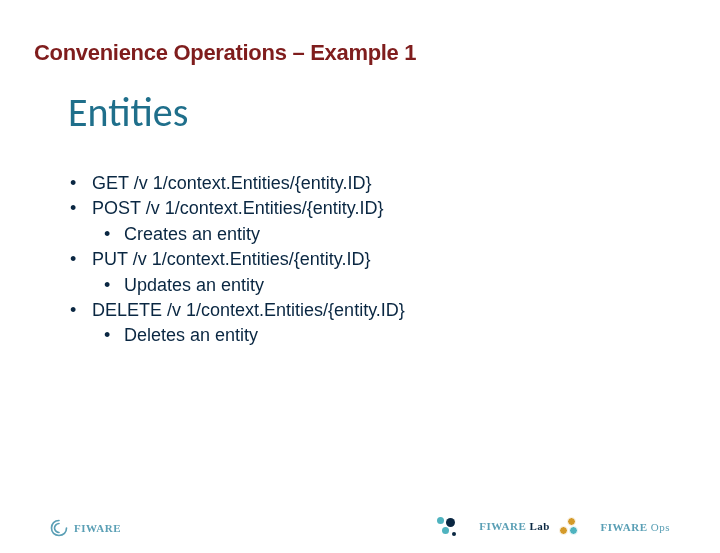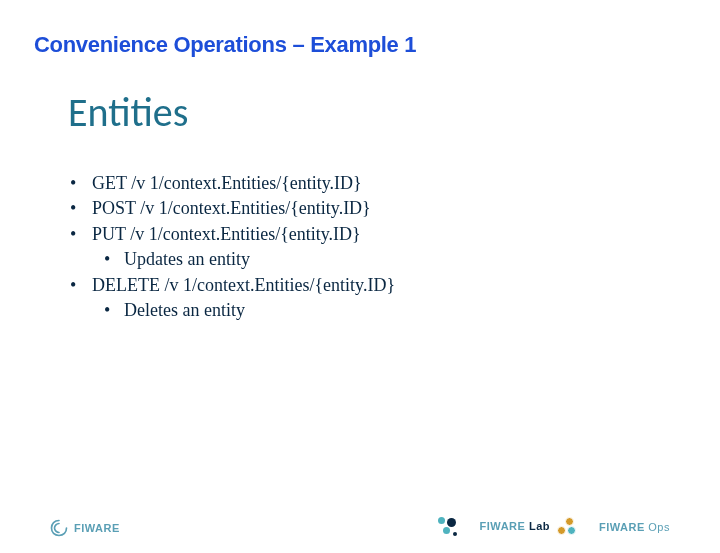--- a/index.html
+++ b/index.html
@@ -6,42 +6,42 @@
   body {
     width: 720px;
     height: 553px;
     background: #ffffff;
     font-family: Arial, Helvetica, sans-serif;
     position: relative;
     overflow: hidden;
   }
   .slide-title {
     position: absolute;
-    top: 32px;
+    top: 40px;
     left: 34px;
     font-size: 22px;
     font-weight: bold;
-    color: #1d4ed8;
+    color: #7f1d1d;
     letter-spacing: -0.3px;
   }
   .section-title {
     position: absolute;
     top: 88px;
     left: 68px;
     font-size: 40px;
     color: #1f6f8b;
     font-family: 'Segoe UI', Calibri, Arial, sans-serif;
   }
   .bullets {
     position: absolute;
     top: 172px;
     left: 68px;
     font-size: 18px;
     color: #0a2742;
-    font-family: Liberation Serif, serif;
+    font-family: Liberation Sans, sans-serif;
     line-height: 1.3;
   }
   .bullets ul {
     list-style: none;
   }
   .bullets li.l1 {
     position: relative;
     padding-left: 24px;
     margin-bottom: 2px;
   }
@@ -66,20 +66,21 @@
     top: 0;
     color: #0a2742;
     font-size: 18px;
   }
   .footer {
     position: absolute;
     bottom: 14px;
     left: 0;
     width: 100%;
     height: 40px;
+    font-family: Liberation Serif, serif;
   }
   .logo-left {
     position: absolute;
     left: 50px;
     bottom: 2px;
     display: flex;
     align-items: center;
     gap: 6px;
   }
   .logo-mid {
@@ -137,20 +138,21 @@
 <body>
 
 <div class="slide-title">Convenience Operations – Example 1</div>
 
 <div class="section-title">Entities</div>
 
 <div class="bullets">
   <ul>
     <li class="l1">GET /v 1/context.Entities/{entity.ID}</li>
     <li class="l1">POST /v 1/context.Entities/{entity.ID}</li>
+    <li class="l2">Creates an entity</li>
     <li class="l1">PUT /v 1/context.Entities/{entity.ID}</li>
     <li class="l2">Updates an entity</li>
     <li class="l1">DELETE /v 1/context.Entities/{entity.ID}</li>
     <li class="l2">Deletes an entity</li>
   </ul>
 </div>
 
 <div class="footer">
   <div class="logo-left">
     <svg class="swirl" viewBox="0 0 24 24">

